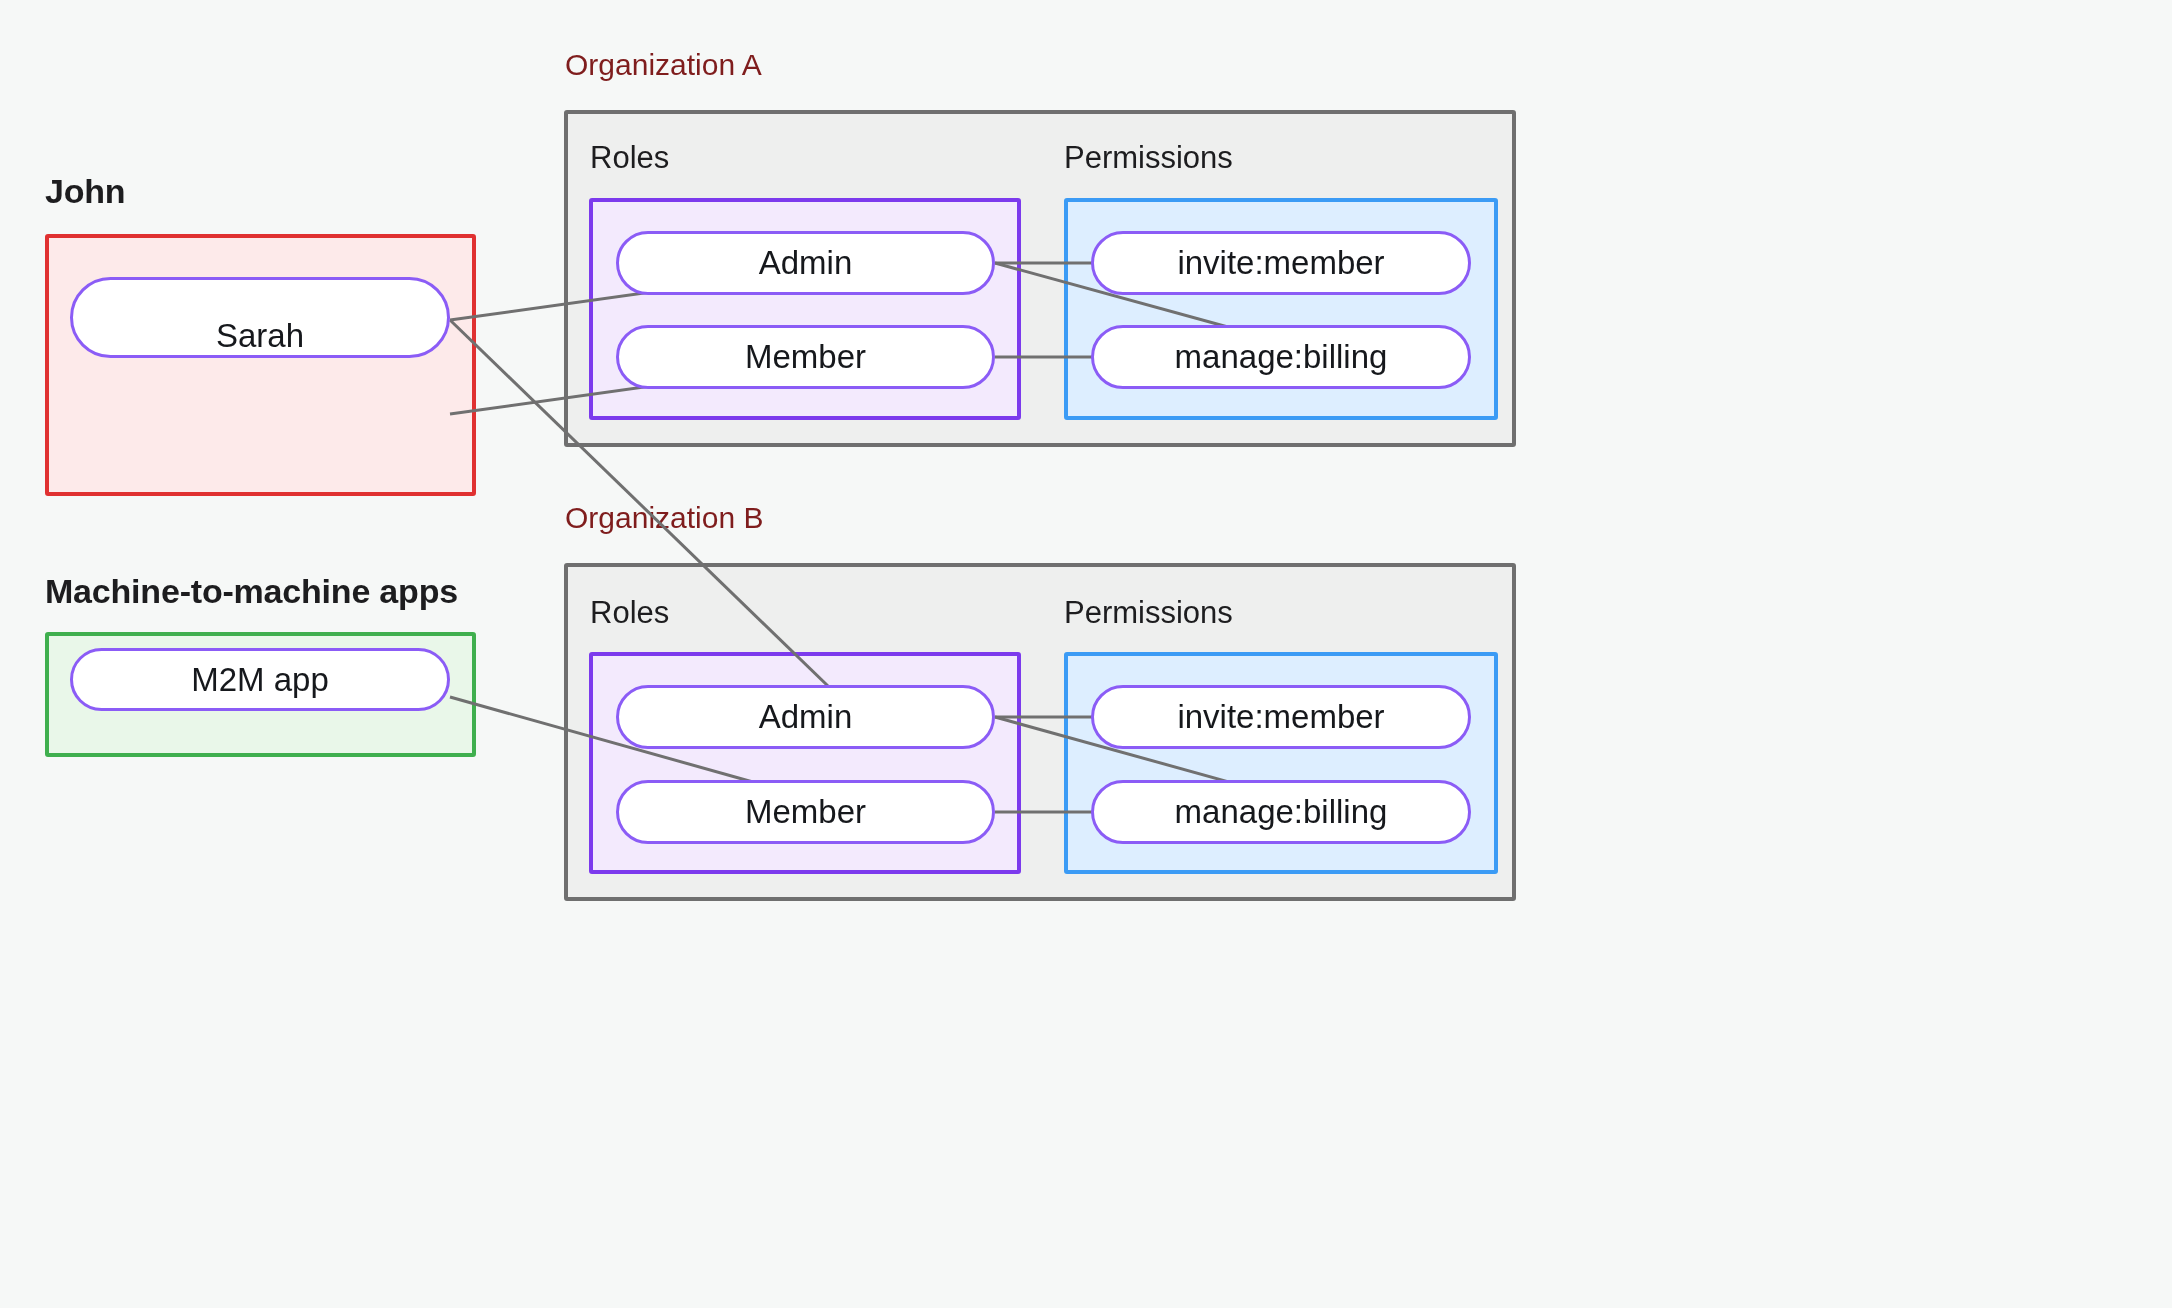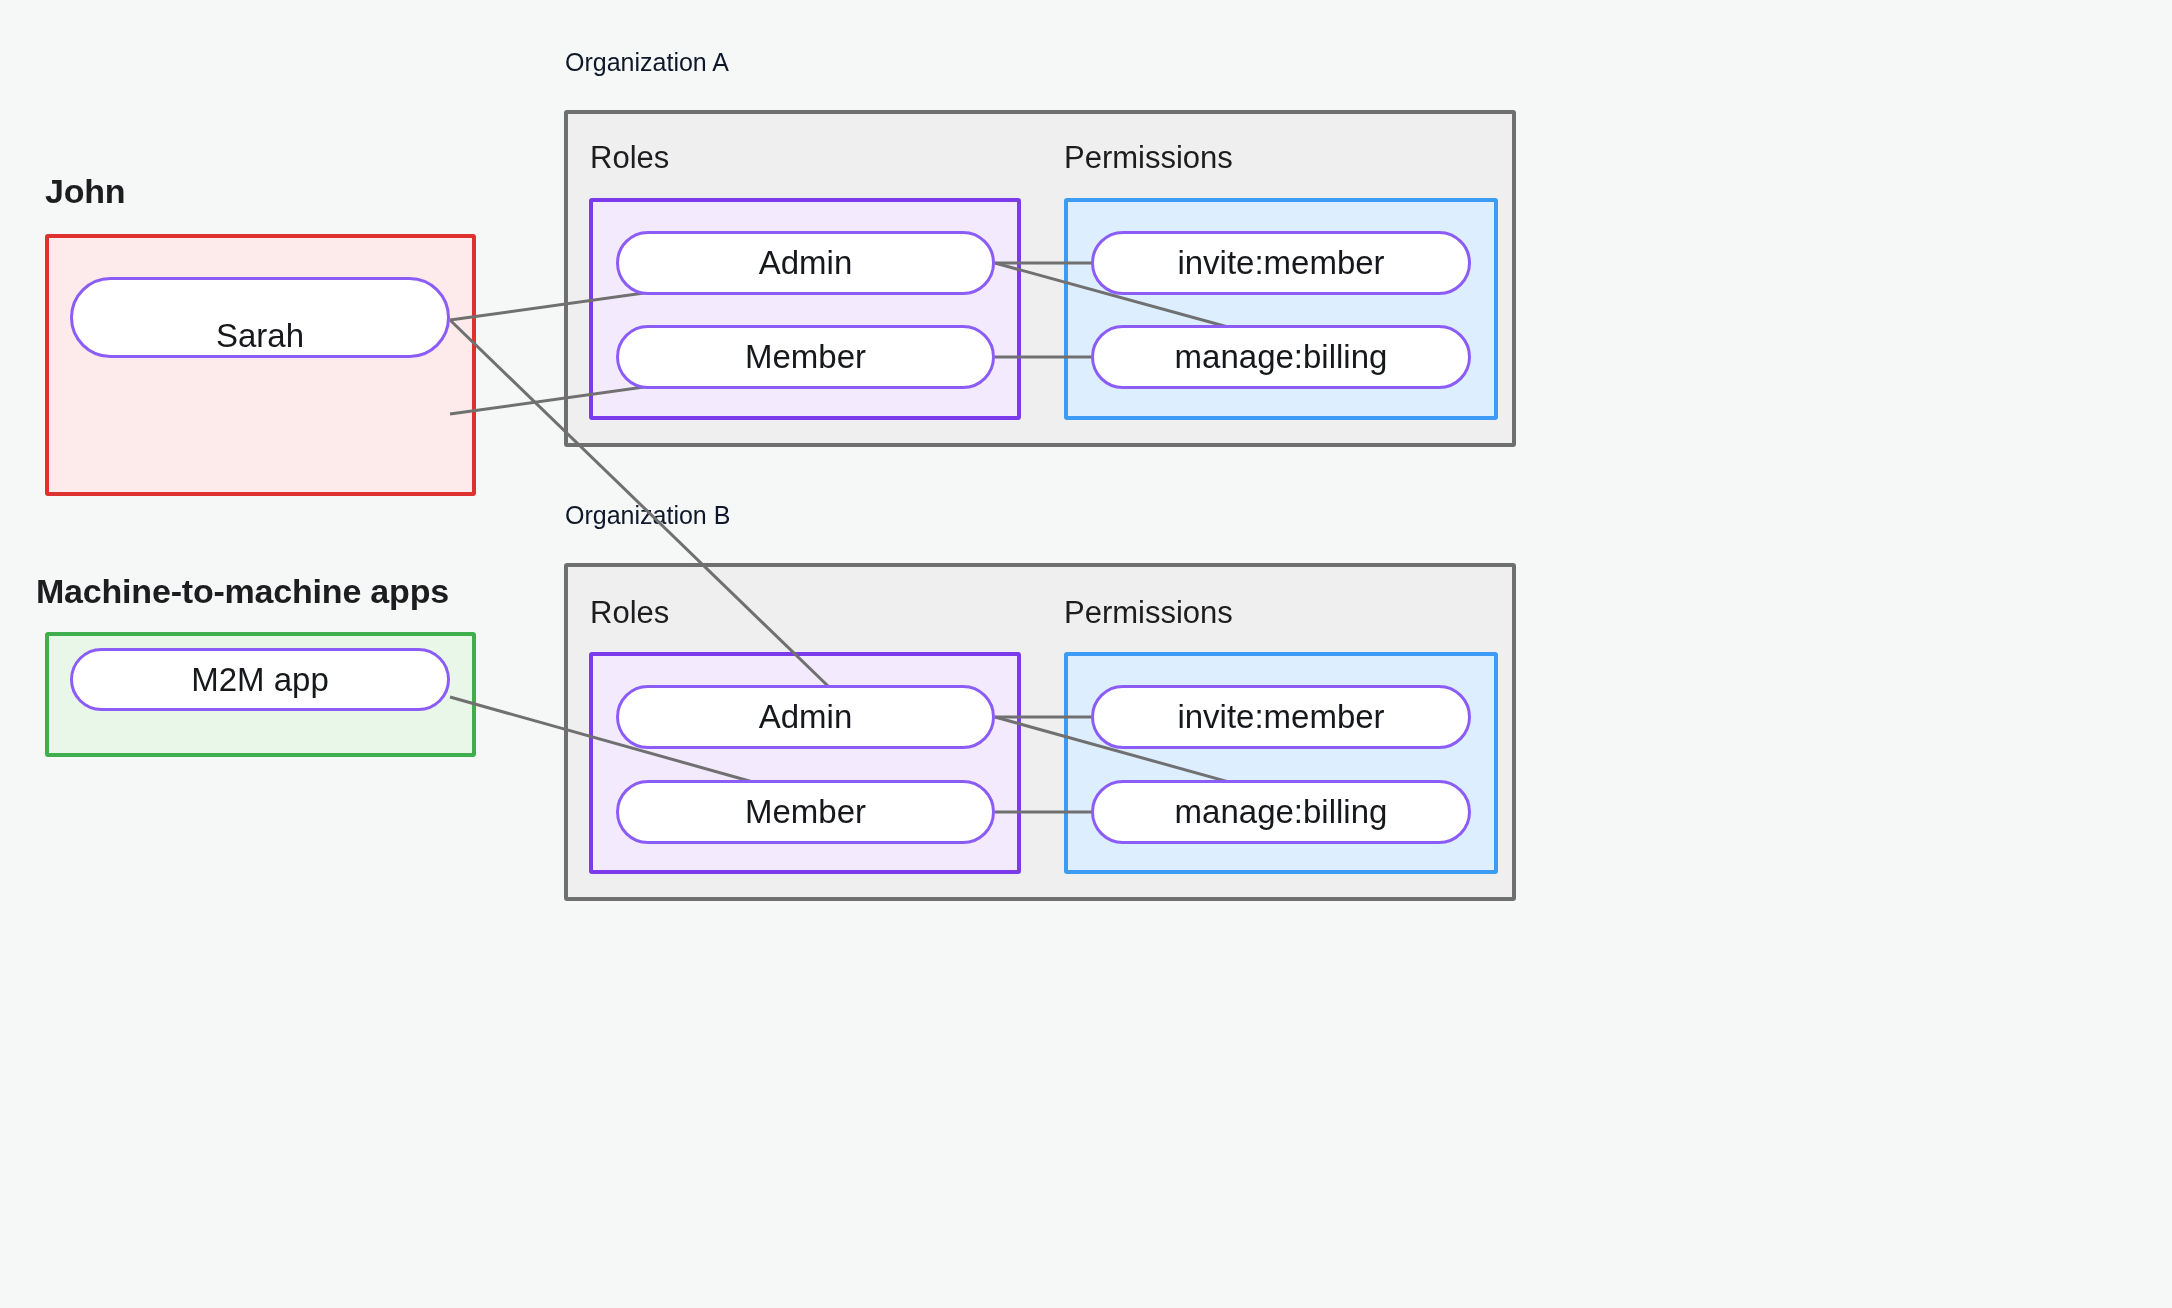--- a/index.html
+++ b/index.html
@@ -17,23 +17,23 @@
   .grp-label{
     position:absolute;
     font-size:34px;
     font-weight:700;
     color:#1d1d1f;
     white-space:nowrap;
     letter-spacing:-0.2px;
   }
   .org-label{
     position:absolute;
-    font-size:25px;
+    font-size:30px;
     font-weight:400;
-    color:#0f172a;
+    color:#7f1d1d;
     white-space:nowrap;
   }
   .sub-label{
     position:absolute;
     font-size:31px;
     font-weight:400;
     color:#1d1d1f;
     white-space:nowrap;
   }
 
@@ -105,21 +105,21 @@
 
   <div class="grp-label" style="left:45px;top:172px;">John</div>
 
   <div class="box box-users" style="left:45px;top:234px;width:431px;height:262px;"></div>
 
   <div class="pill" style="left:70px;top:277px;width:380px;height:81px;align-items:flex-end;">
     <span>Sarah</span>
   </div>
 
 
-  <div class="grp-label" style="left:36px;top:572px;">Machine-to-machine apps</div>
+  <div class="grp-label" style="left:45px;top:572px;">Machine-to-machine apps</div>
 
   <div class="box box-m2m" style="left:45px;top:632px;width:431px;height:125px;"></div>
 
   <div class="pill" style="left:70px;top:648px;width:380px;height:63px;">
     <span>M2M app</span>
   </div>
 
   <div class="org-label" style="left:565px;top:48px;">Organization A</div>
 
   <div class="box box-org" style="left:564px;top:110px;width:952px;height:337px;"></div>

